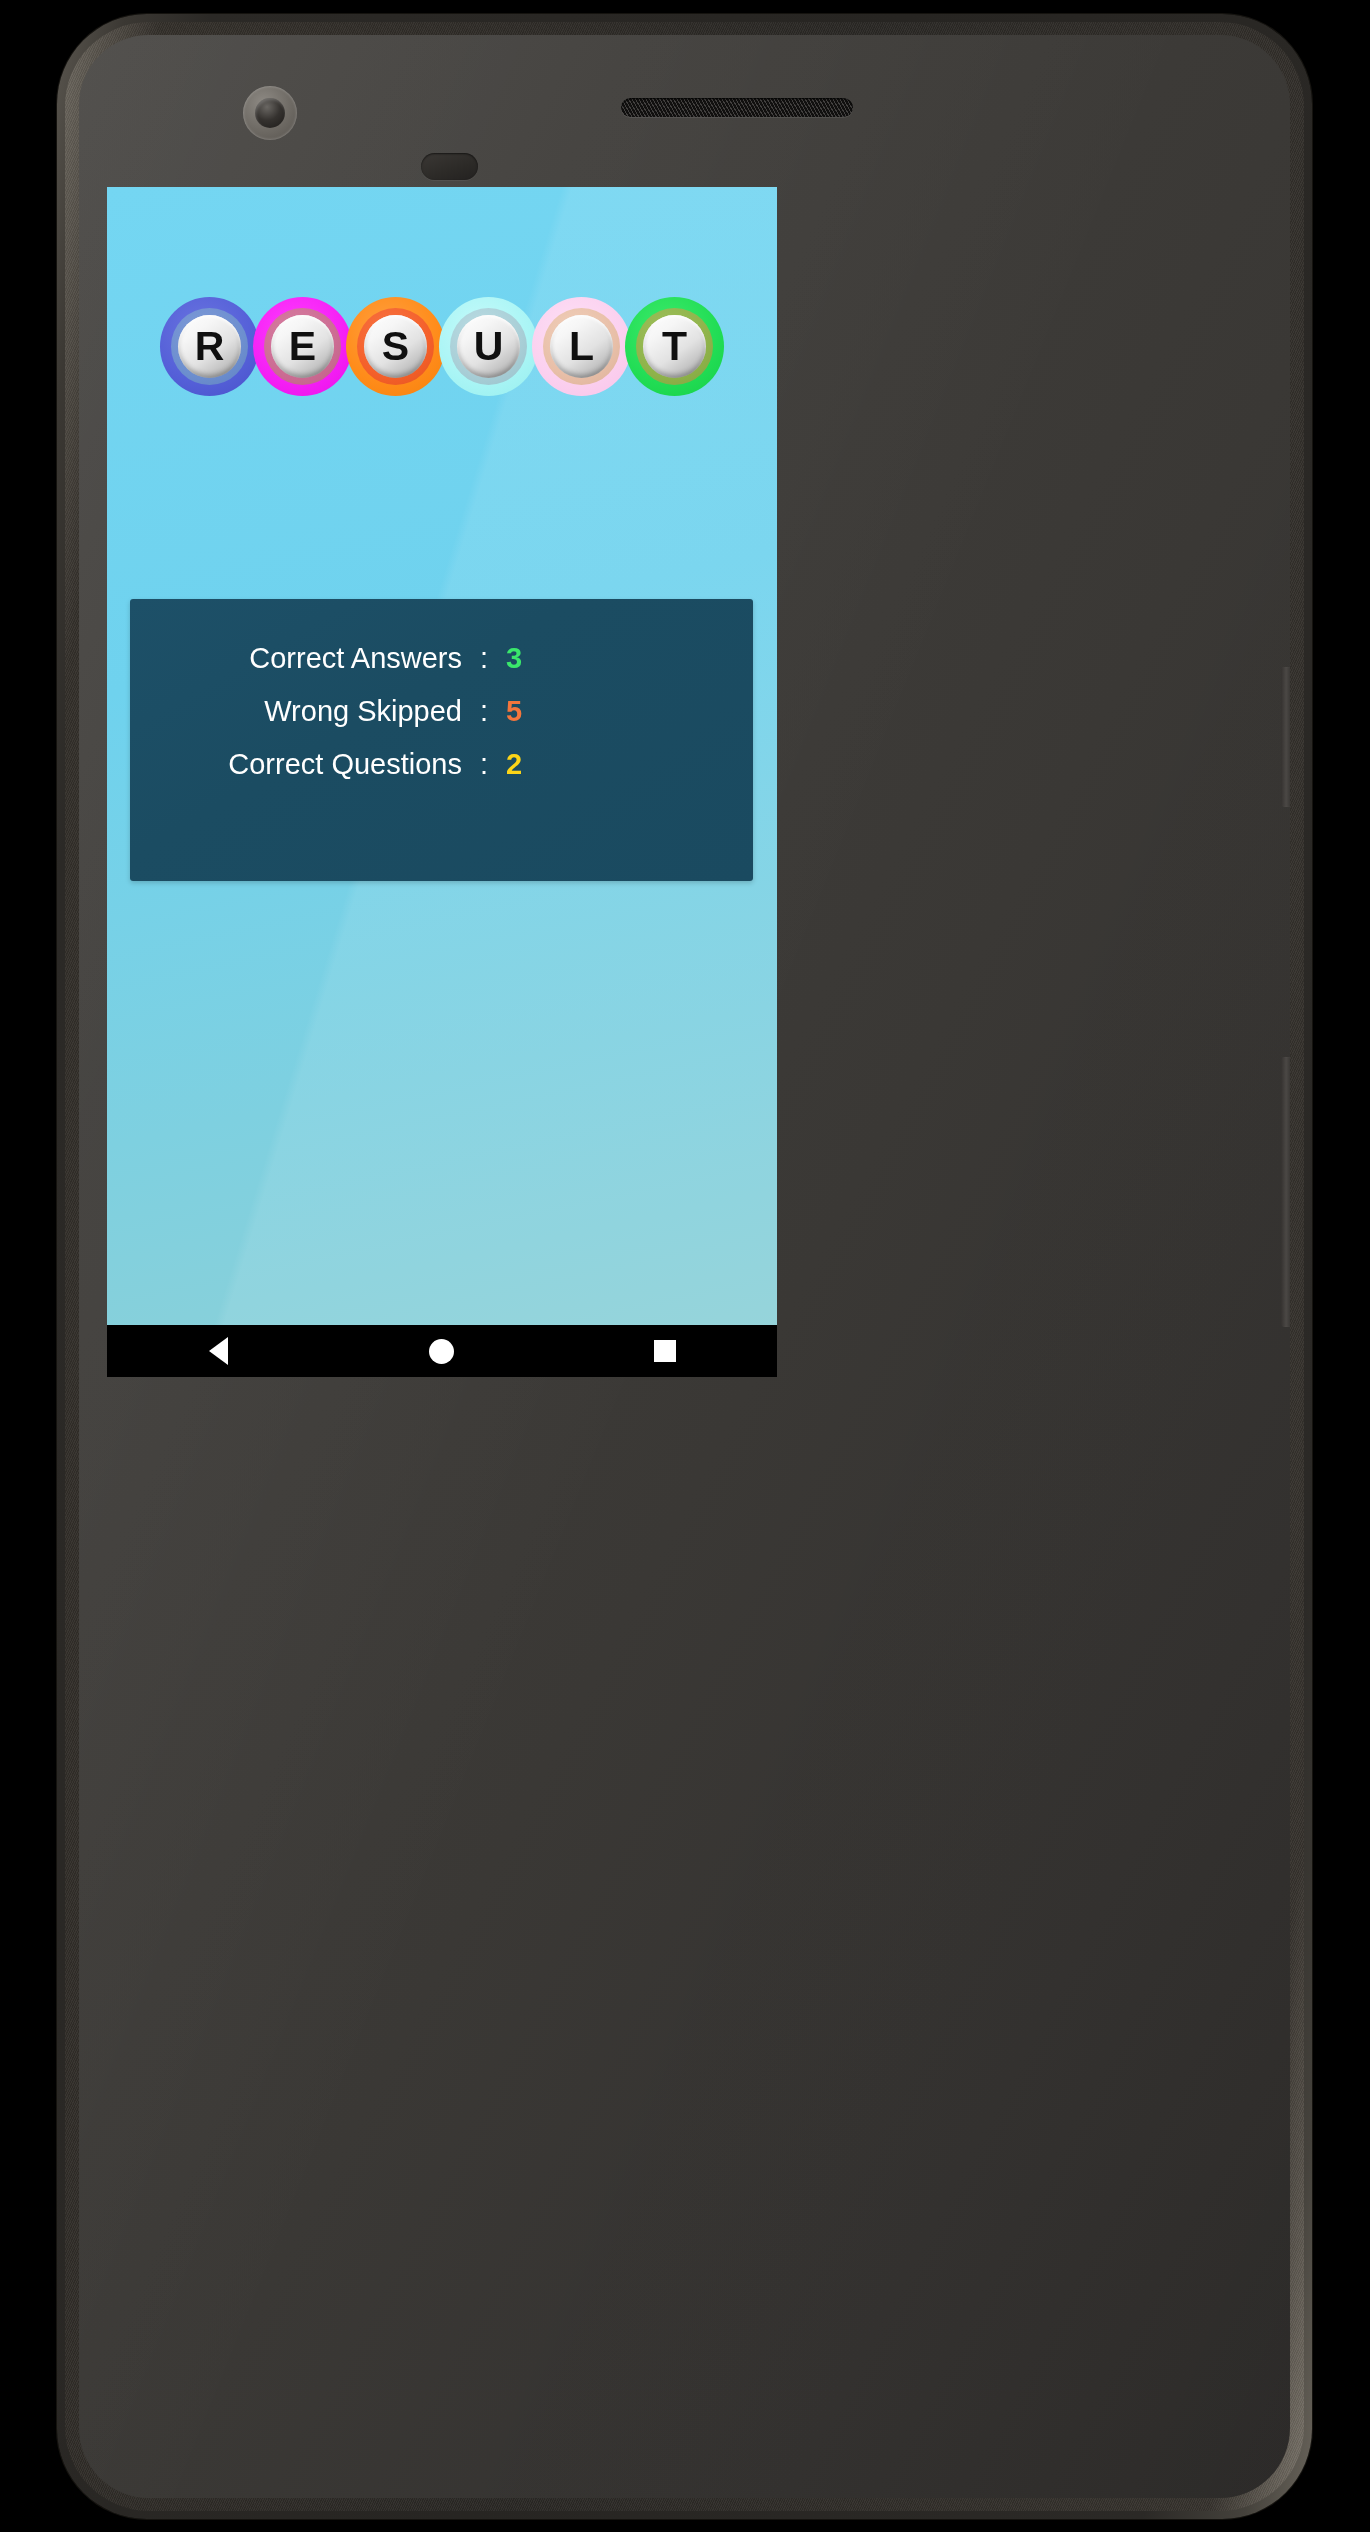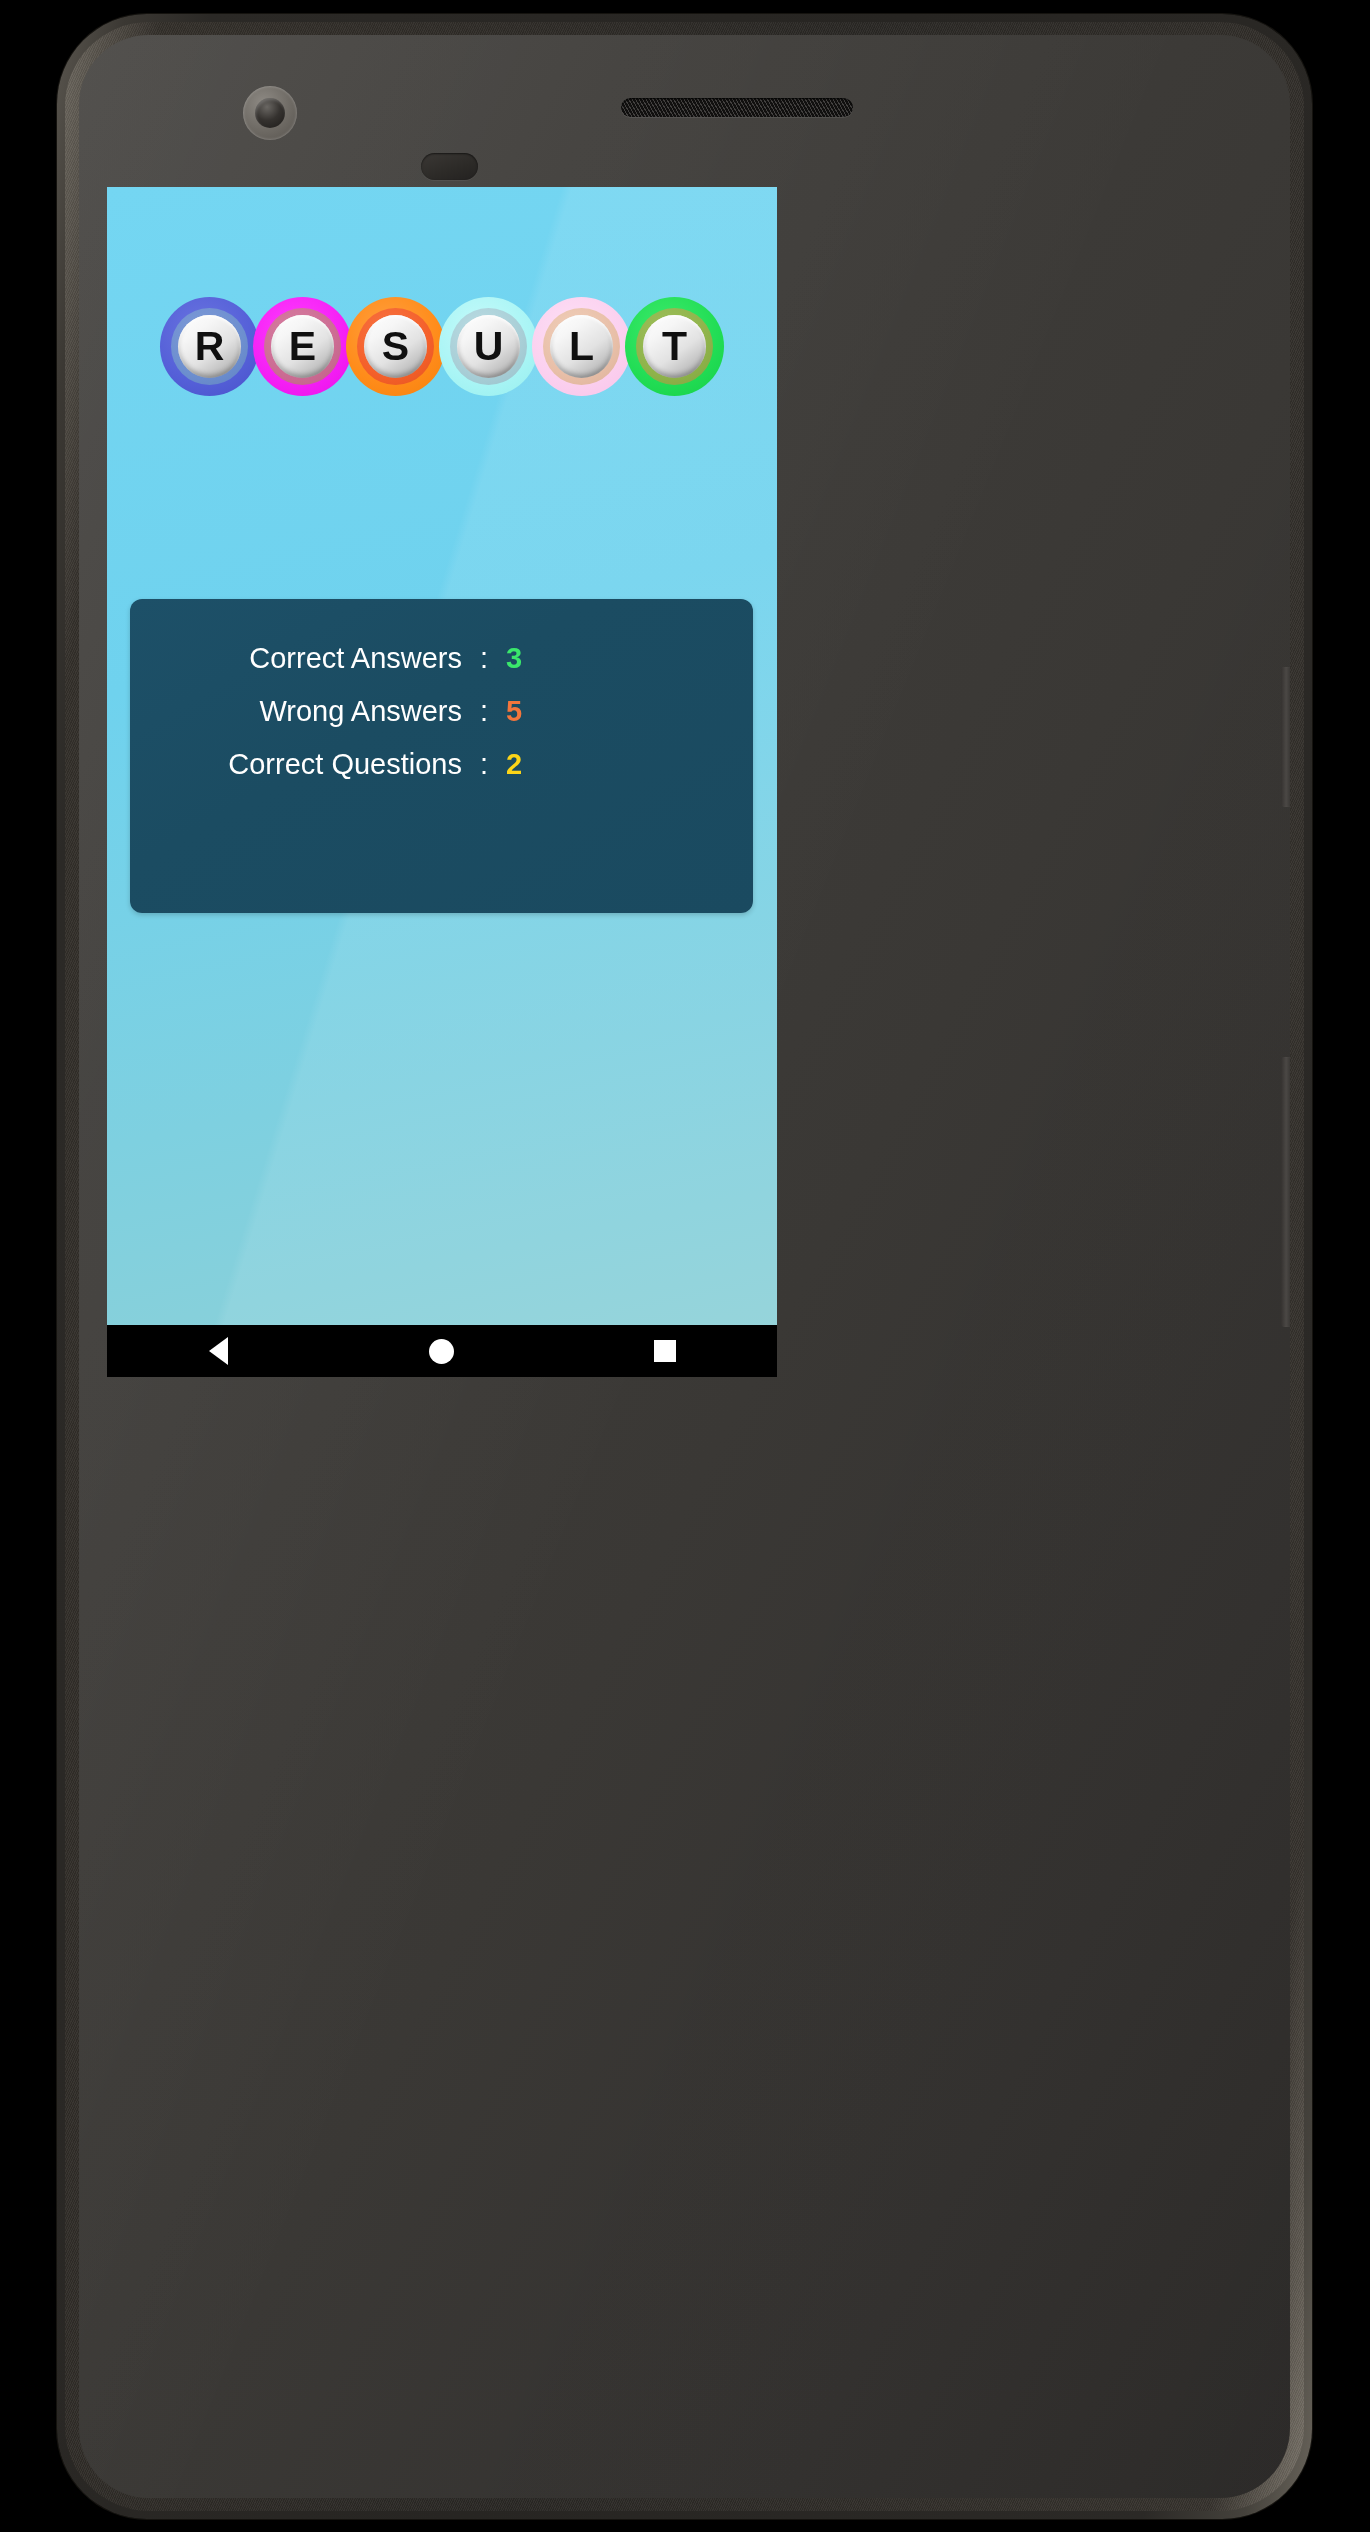--- a/index.html
+++ b/index.html
@@ -216,23 +216,23 @@
     letter-spacing: 0;
     margin-top: -1px;
   }
 
   
   .result-card {
     position: absolute;
     left: 23px;
     top: 412px;
     width: 623px;
-    height: 314px;
+    height: 282px;
     background: linear-gradient(150deg, #1d5068 0%, #1b4c62 40%, #1a4a60 100%);
-    border-radius: 12px;
+    border-radius: 3px;
     box-shadow: 0 2px 5px rgba(0,0,0,0.18);
     padding: 40px 0 0 0;
   }
 
   .result-row {
     display: flex;
     align-items: baseline;
     justify-content: flex-start;
     margin-bottom: 14px;
     padding-left: 0;
@@ -359,21 +359,21 @@
 
           <div class="result-card">
 
             <div class="result-row">
               <span class="result-label">Correct Answers</span>
               <span class="result-colon">:</span>
               <span class="result-value" style="color:#3ae86b;">3</span>
             </div>
 
             <div class="result-row">
-              <span class="result-label">Wrong Answers</span>
+              <span class="result-label">Wrong Skipped</span>
               <span class="result-colon">:</span>
               <span class="result-value" style="color:#f4763c;">5</span>
             </div>
 
             <div class="result-row">
               <span class="result-label">Correct Questions</span>
               <span class="result-colon">:</span>
               <span class="result-value" style="color:#fcd518;">2</span>
             </div>
 

